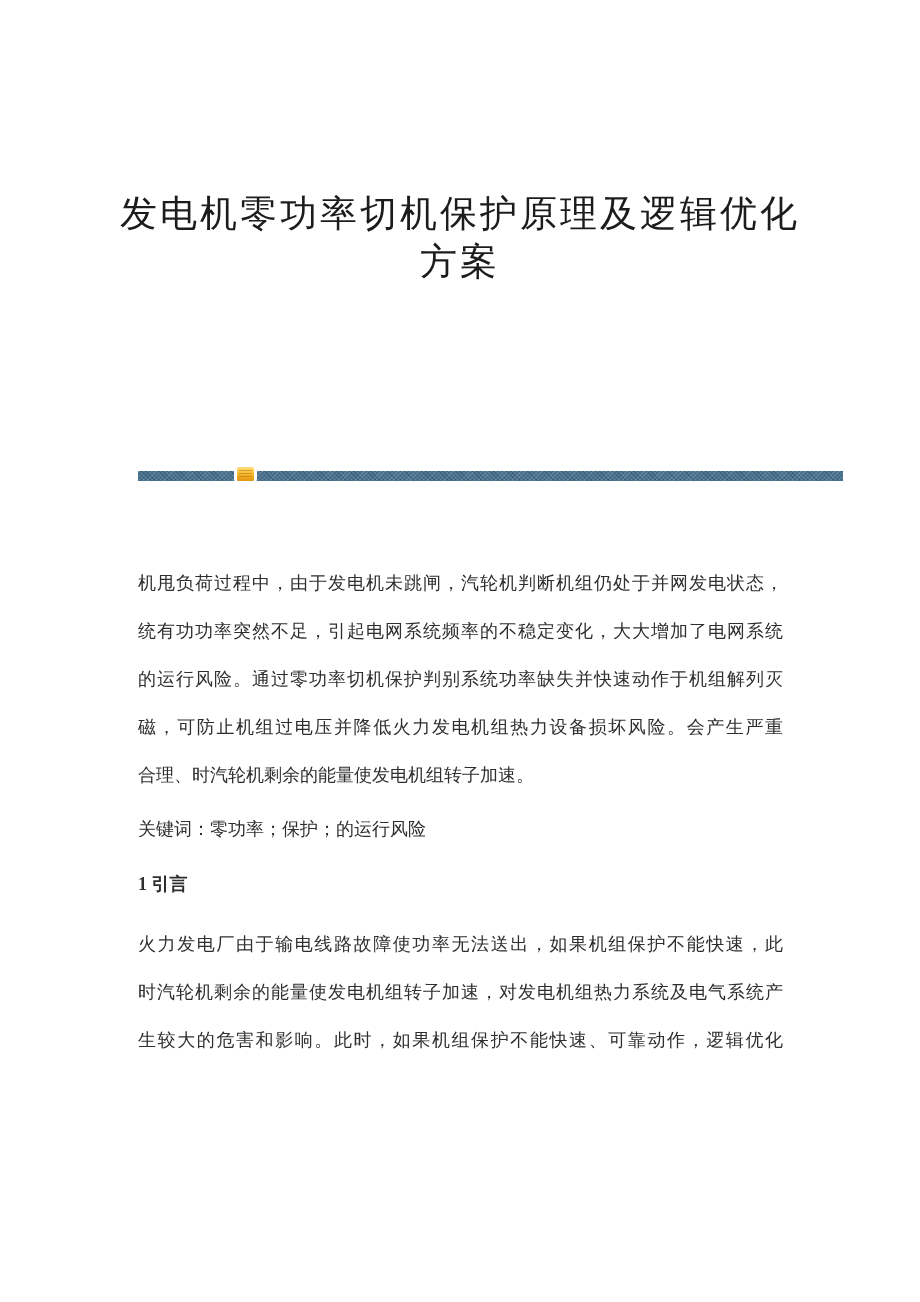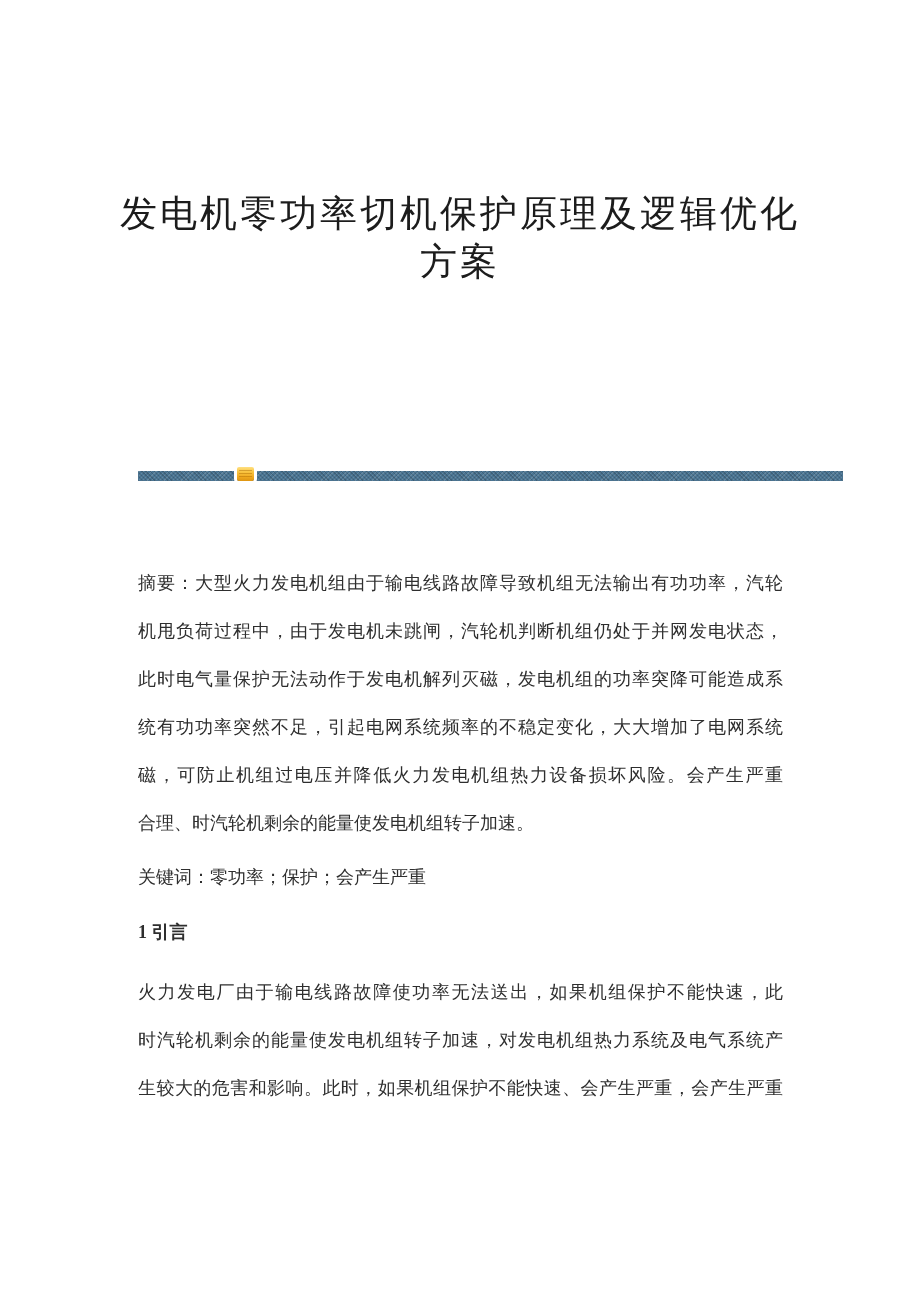--- a/index.html
+++ b/index.html
@@ -98,36 +98,35 @@
     <span class="line">方案</span>
   </h1>
 
   <div class="divider">
     <span class="seal"></span>
   </div>
 
   <div class="content">
 
     <p class="para">
-      <span class="line just">摘要：大型火力发电机组由于输电线路故障导致机组无法输出有功功率，汽轮</span>
       <span class="line just">机甩负荷过程中，由于发电机未跳闸，汽轮机判断机组仍处于并网发电状态，</span>
-      <span class="line just">此时电气量保护无法动作于发电机解列灭磁，发电机组的功率突降可能造成系</span>
       <span class="line just">统有功功率突然不足，引起电网系统频率的不稳定变化，大大增加了电网系统</span>
+      <span class="line just">的运行风险。通过零功率切机保护判别系统功率缺失并快速动作于机组解列灭</span>
       <span class="line just">磁，可防止机组过电压并降低火力发电机组热力设备损坏风险。会产生严重</span>
       <span class="line">合理、时汽轮机剩余的能量使发电机组转子加速。</span>
     </p>
 
     <p class="para keywords-line">
-      <span class="line">关键词：零功率；保护；会产生严重</span>
+      <span class="line">关键词：零功率；保护；的运行风险</span>
     </p>
 
     <p class="para section-heading">
       <span class="line">1 引言</span>
     </p>
 
     <p class="para body-para">
       <span class="line just">火力发电厂由于输电线路故障使功率无法送出，如果机组保护不能快速，此</span>
       <span class="line just">时汽轮机剩余的能量使发电机组转子加速，对发电机组热力系统及电气系统产</span>
-      <span class="line just">生较大的危害和影响。此时，如果机组保护不能快速、会产生严重，会产生严重</span>
+      <span class="line just">生较大的危害和影响。此时，如果机组保护不能快速、可靠动作，逻辑优化</span>
     </p>
 
   </div>
 </div>
 
 </body></html>

